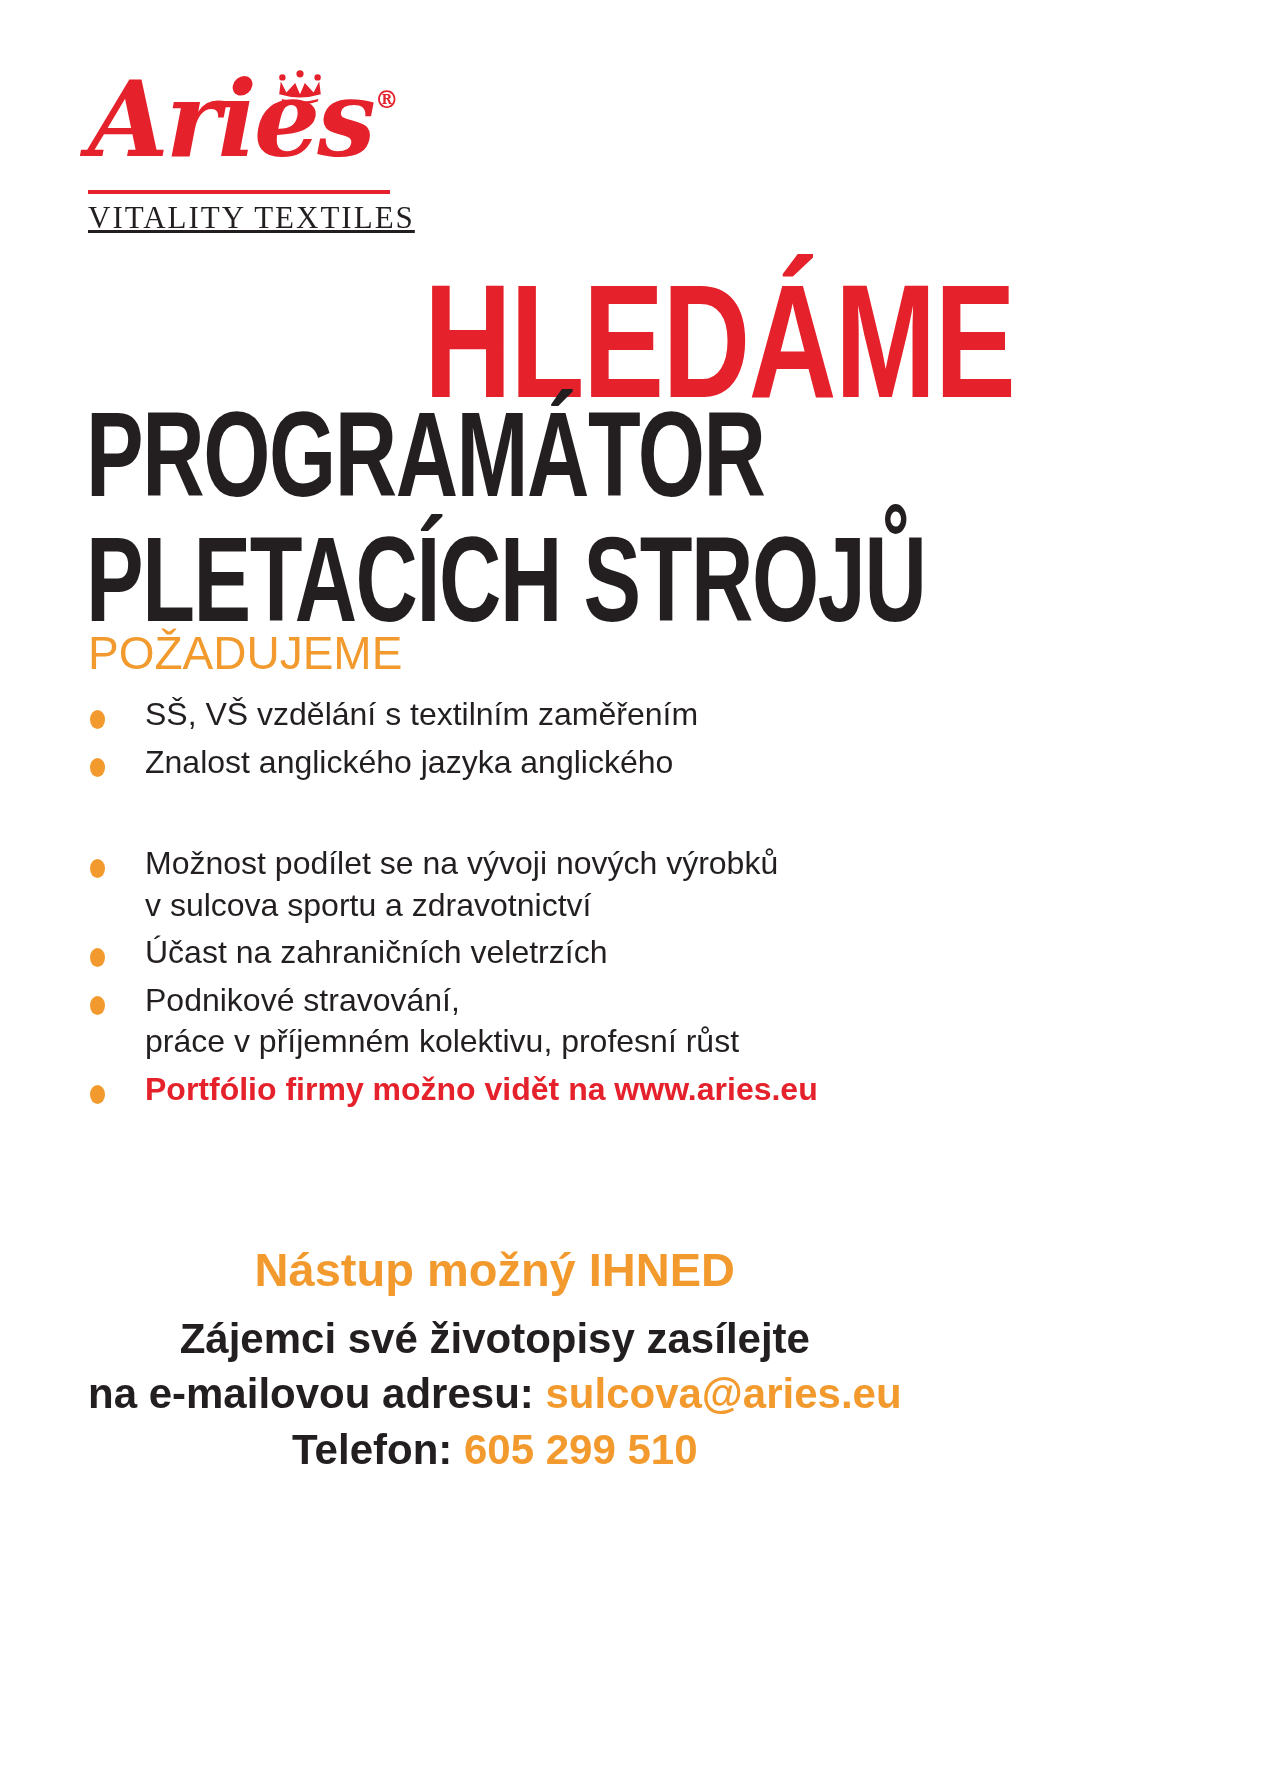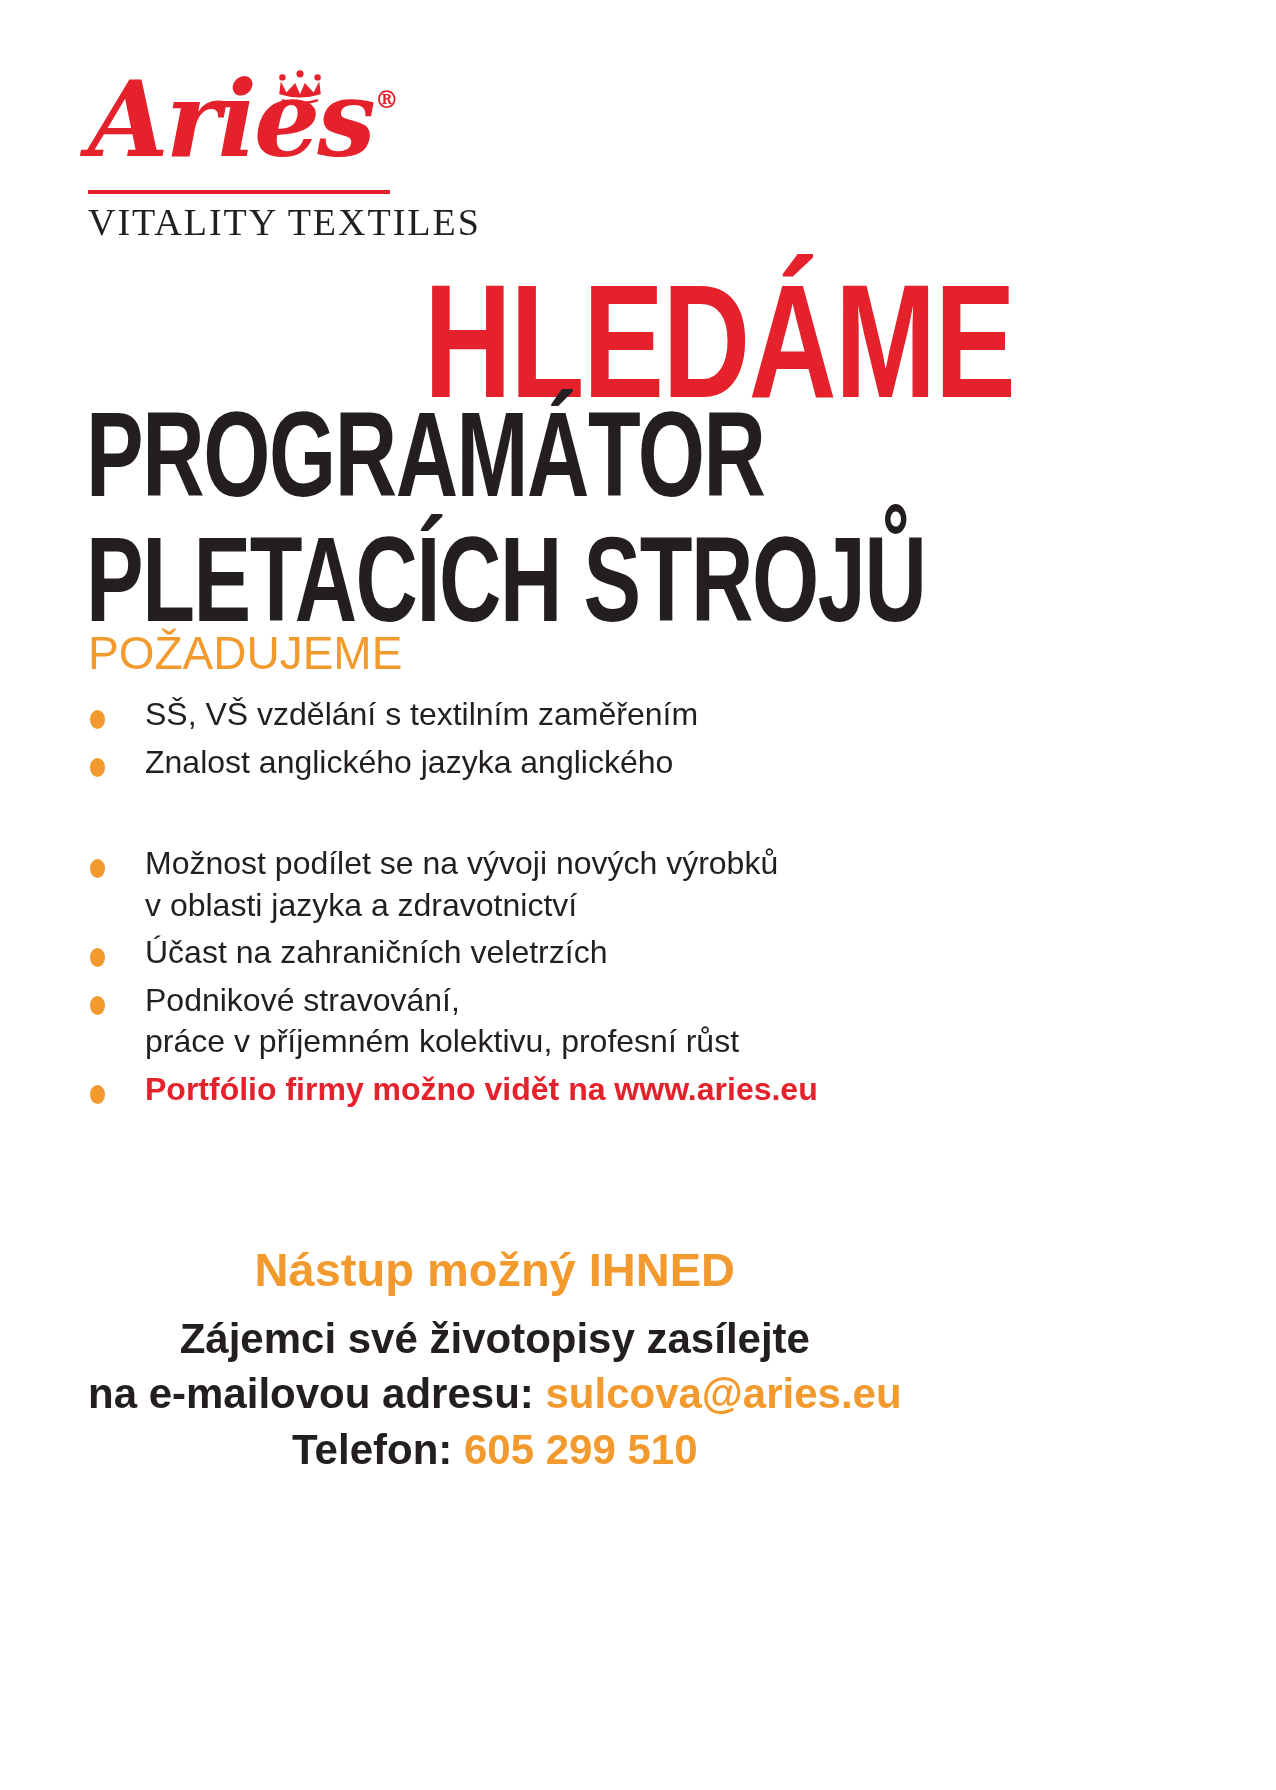--- a/index.html
+++ b/index.html
@@ -27,21 +27,21 @@
   }
   .reg-mark{
     font-size:24px;font-style:normal;font-weight:bold;
     vertical-align:48px;letter-spacing:0;margin-left:2px;
   }
   .crown{position:absolute;left:188px;top:-12px;width:48px;height:34px;}
   .logo-rule{position:absolute;left:0;top:108px;width:302px;height:4px;background:var(--red);}
   .logo-tagline{
     position:absolute;left:0;top:118px;
     font-family:"Liberation Serif", serif;
-    font-size:38px;color:var(--ink);letter-spacing:2px;white-space:nowrap;
+    font-size:31px;color:var(--ink);letter-spacing:2px;white-space:nowrap;text-decoration:underline;
   }
 
   
   .web-box{position:absolute;left:92px;top:259px;width:301px;height:138px;background:var(--orange);}
   .web-text{
     position:absolute;left:26px;bottom:20px;
     color:#fff;font-weight:bold;font-size:43px;line-height:1;white-space:nowrap;
   }
   .headline{
     position:absolute;left:424px;top:260px;margin:0;
@@ -133,21 +133,21 @@
         <span>Znalost anglického jazyka anglického</span>
       </div>
     </div>
   </section>
 
   <section class="section section-offer">
     <div class="bullet-row">
       <span class="dot"></span>
       <div class="item-text">
         <span>Možnost podílet se na vývoji nových výrobků</span>
-        <span>v oblasti jazyka a zdravotnictví</span>
+        <span>v sulcova sportu a zdravotnictví</span>
       </div>
     </div>
     <div class="bullet-row">
       <span class="dot"></span>
       <div class="item-text">
         <span>Účast na zahraničních veletrzích</span>
       </div>
     </div>
     <div class="bullet-row">
       <span class="dot"></span>

